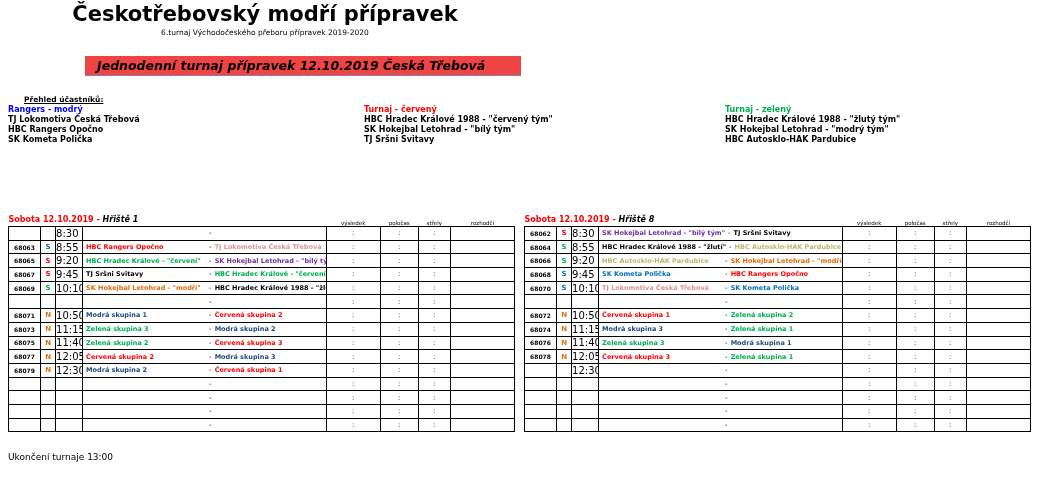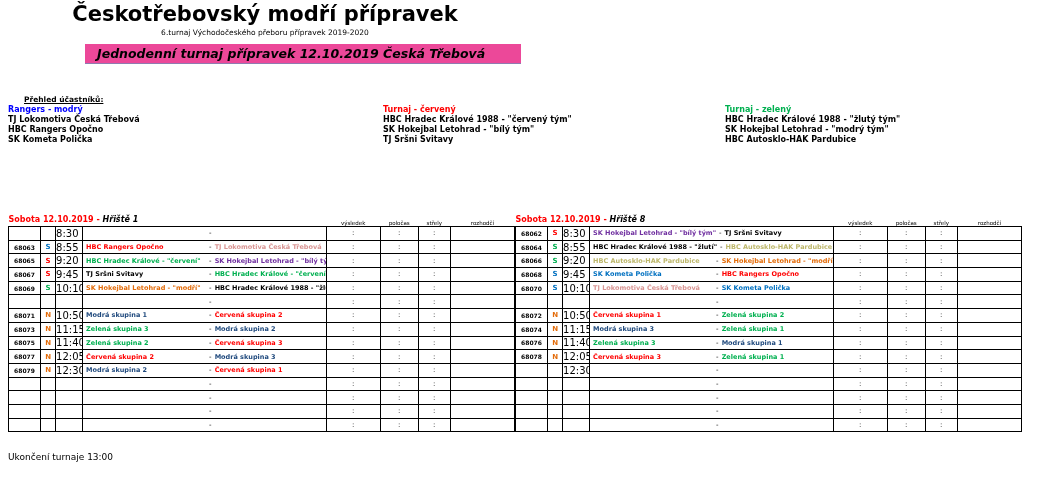--- a/index.html
+++ b/index.html
@@ -5,36 +5,36 @@
   html,body{margin:0;padding:0;background:#fff;}
   .sheet{position:relative;width:1044px;height:481px;background:#fff;
          font-family:"DejaVu Sans","Liberation Sans",sans-serif;color:#000;overflow:hidden;}
 
   
   .title-block{position:absolute;left:0;top:2px;width:530px;text-align:center;}
   .main-title{font-size:21px;font-weight:bold;margin:0;line-height:24px;}
   .subtitle{font-size:7.5px;margin-top:2px;}
 
   
-  .banner{position:absolute;left:85px;top:44px;width:436px;height:19px;background:#ec4899;
+  .banner{position:absolute;left:85px;top:56px;width:436px;height:19px;background:#ef4444;
           display:flex;align-items:center;border-bottom:1px solid #8f7bb0;}
   .banner span{font-size:12.5px;font-weight:bold;font-style:italic;padding-left:12px;white-space:nowrap;}
 
   
   .participants{position:absolute;left:8px;top:95px;right:8px;height:62px;}
   .p-heading{position:absolute;left:16px;top:0;font-size:7.5px;font-weight:bold;text-decoration:underline;}
   .p-col{position:absolute;top:10px;white-space:nowrap;}
   .p-col-0{left:0;}
-  .p-col-1{left:375px;}
+  .p-col-1{left:356px;}
   .p-col-2{left:717px;}
   .p-title{font-size:8px;font-weight:bold;line-height:10px;}
   .p-team{font-size:8px;font-weight:bold;line-height:10px;}
 
   
-  .tables{position:absolute;left:8px;top:207px;display:flex;}
+  .tables{position:absolute;left:8px;top:207px;display:flex;gap:9px;}
   .sched{width:507px;}
   table{border-collapse:collapse;table-layout:fixed;width:100%;}
   thead th{border:none;height:13px;padding:0;vertical-align:bottom;}
   .t-title{text-align:left;white-space:nowrap;}
   .t-date{color:#FF0000;font-size:8px;font-weight:bold;}
   .t-field{color:#000;font-size:8px;font-weight:bold;font-style:italic;}
   .col-label{font-size:5.5px;font-weight:normal;text-align:center;color:#000;}
   tbody td{border:1px solid #000;height:12.7px;padding:0;overflow:hidden;white-space:nowrap;vertical-align:middle;}
   .c-id{font-size:6px;font-weight:bold;text-align:center;}
   .c-cat{font-size:7px;font-weight:bold;text-align:center;}

